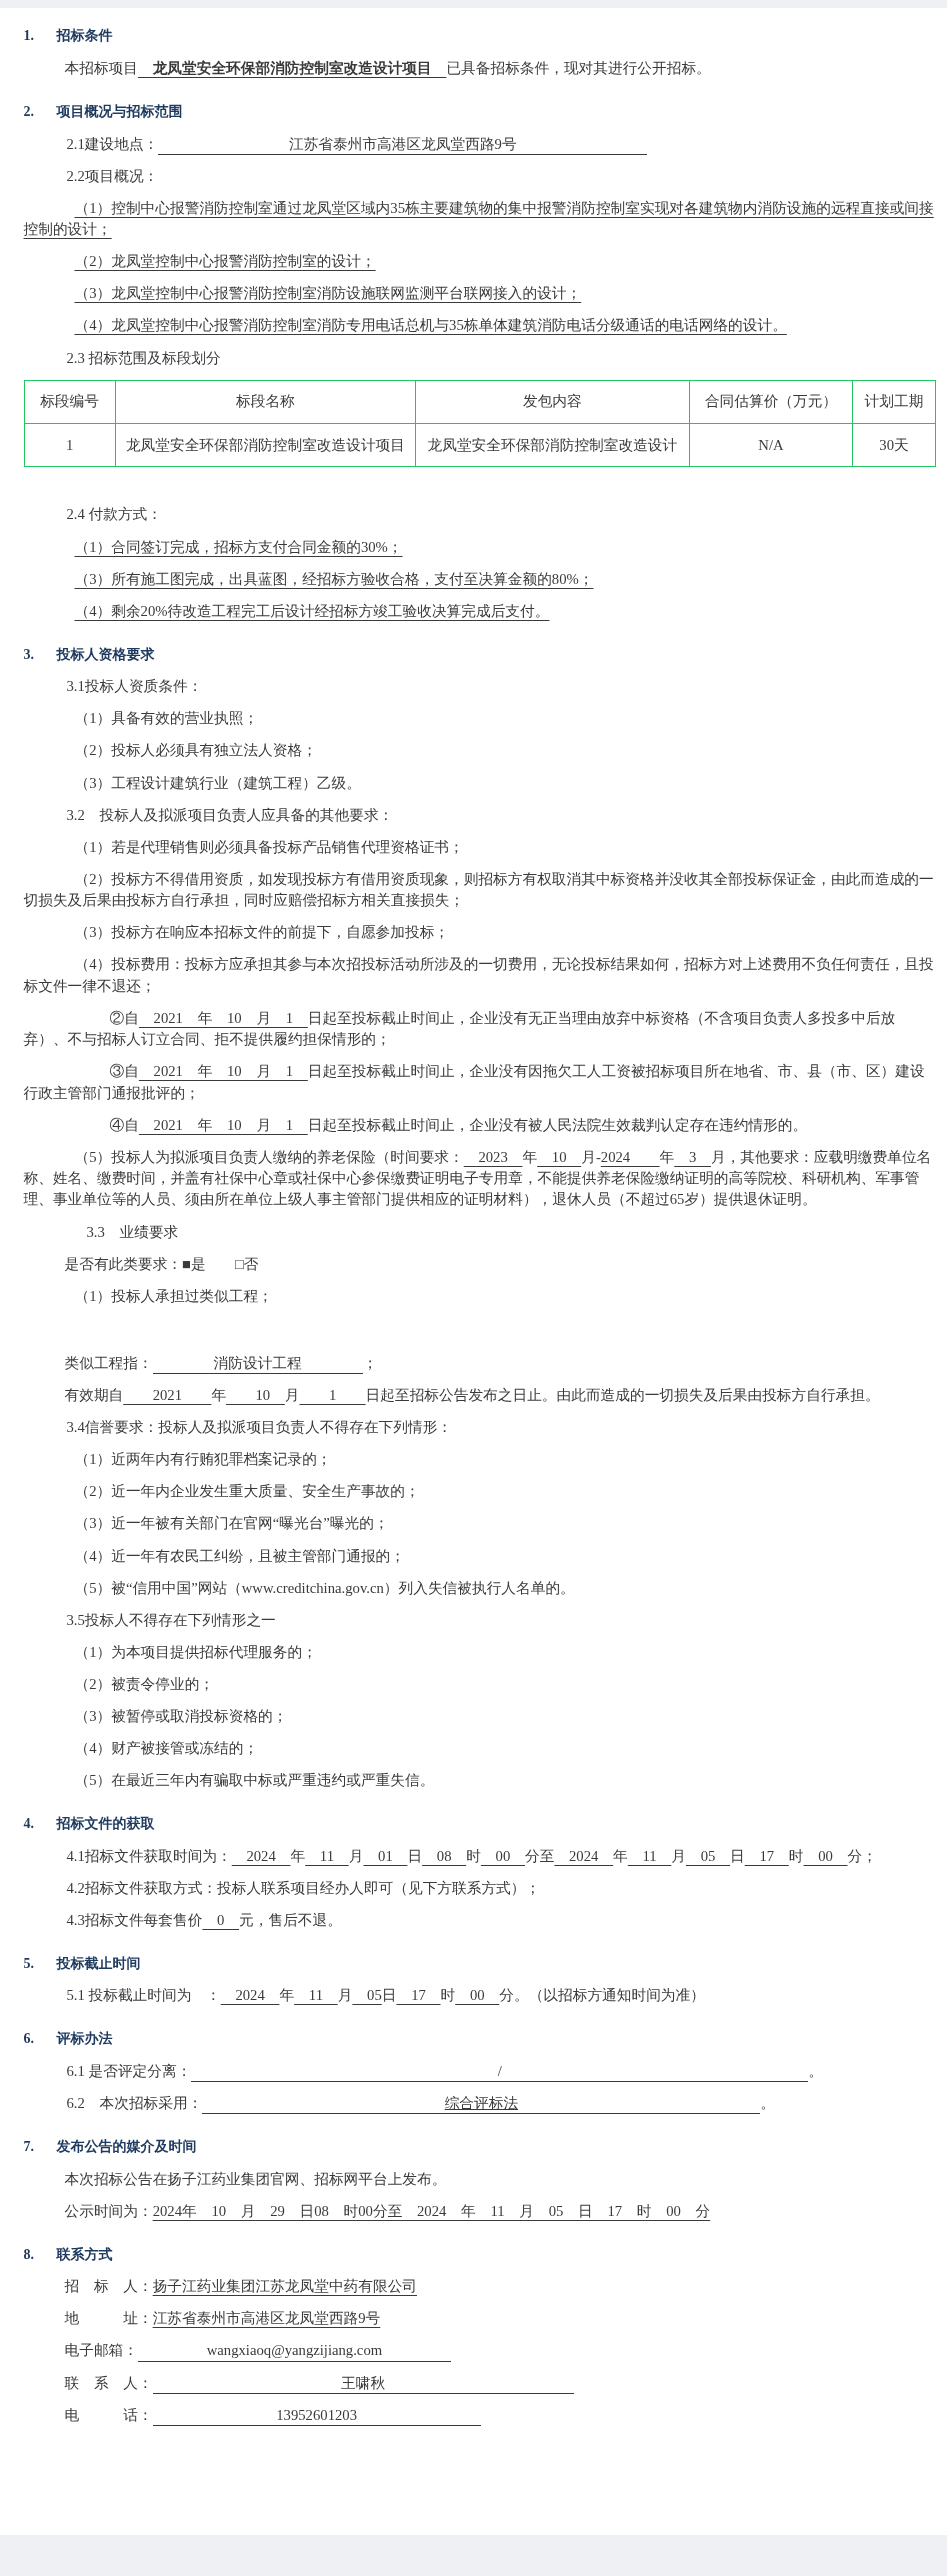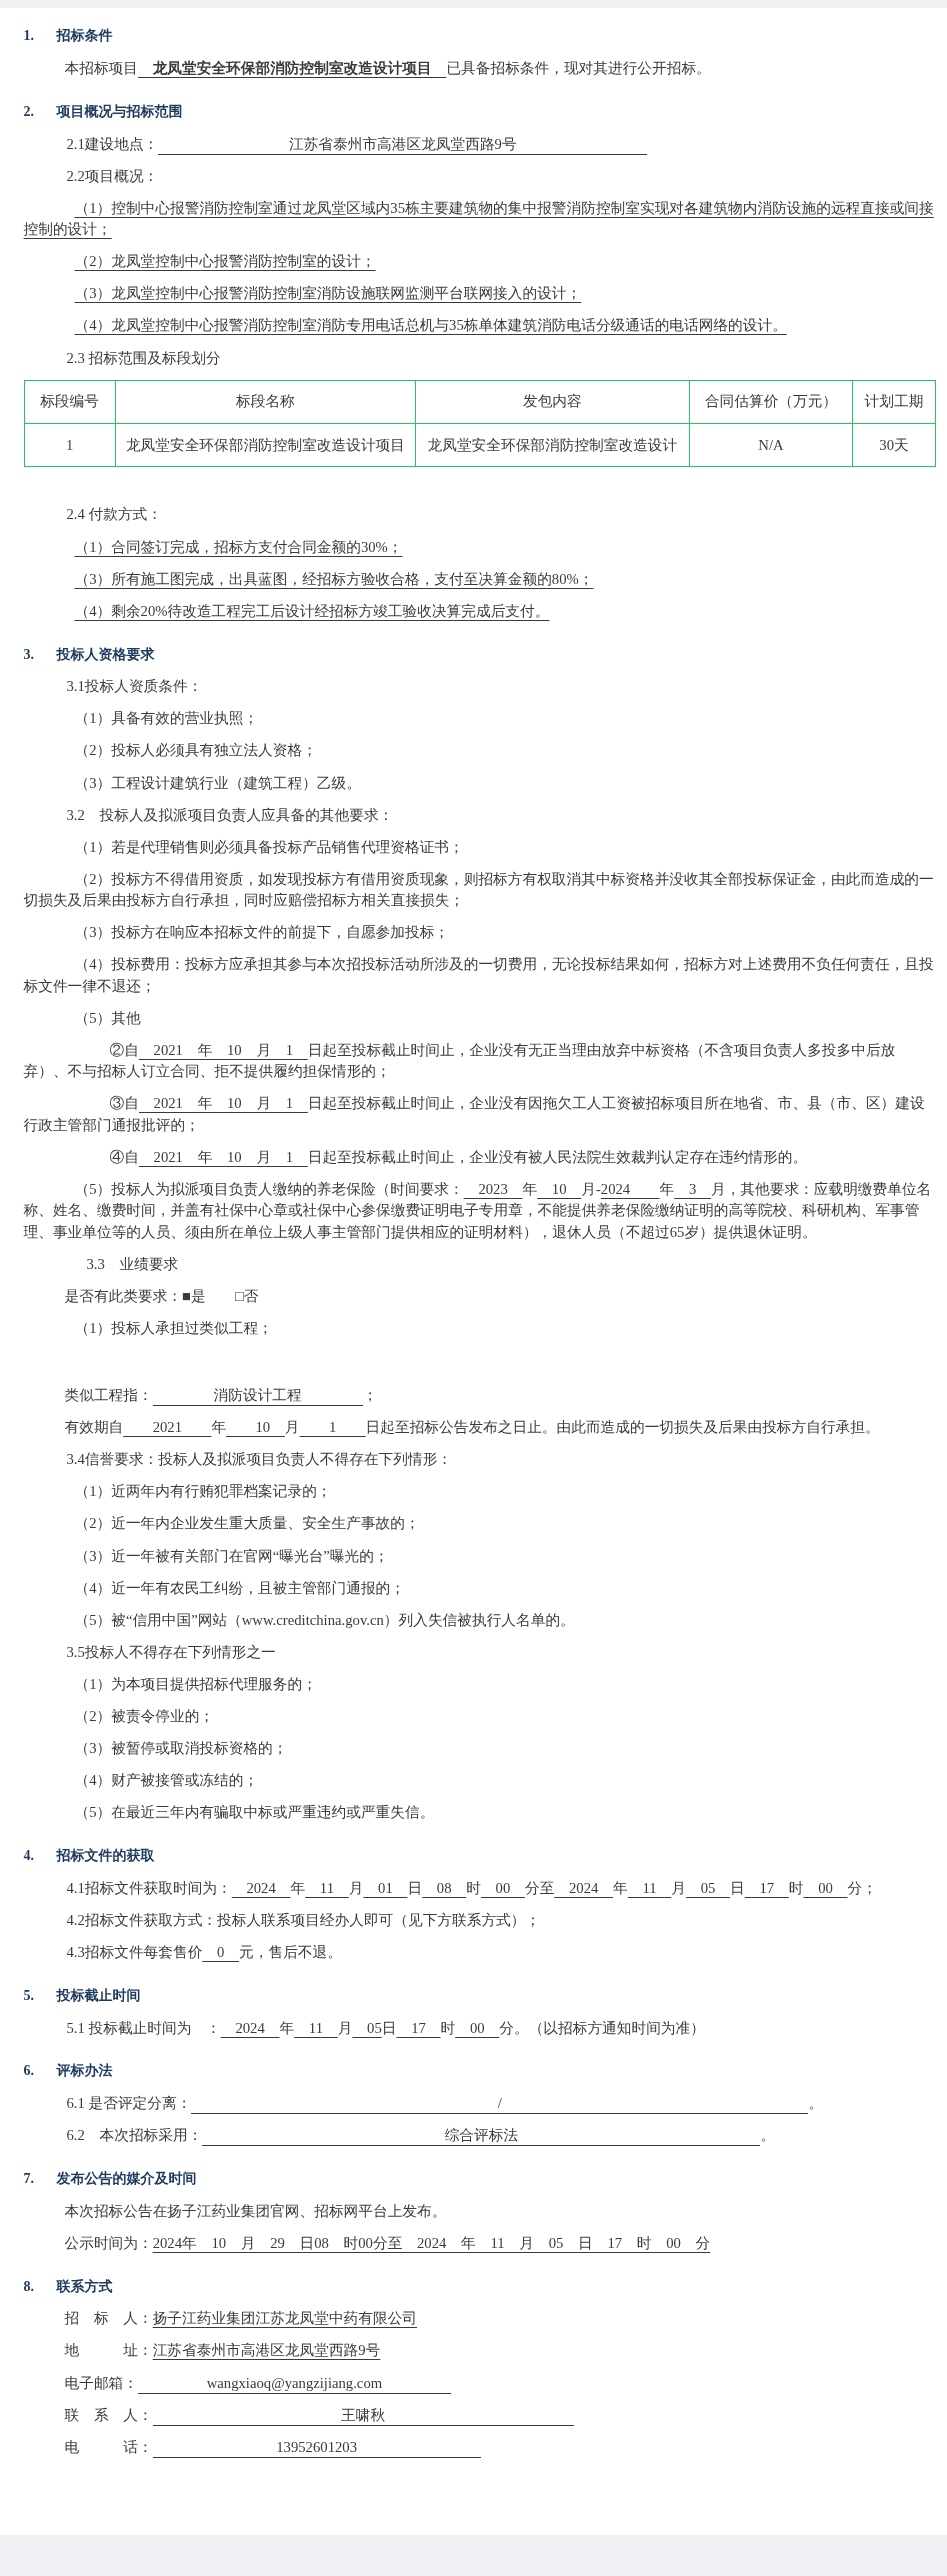--- a/index.html
+++ b/index.html
@@ -73,21 +73,20 @@
       <div class="h"><span class="h-num">3.</span><span>投标人资格要求</span></div>
       <p class="p i-sub"><span>3.1投标人资质条件：</span></p>
       <p class="p i-item"><span>（1）具备有效的营业执照；</span></p>
       <p class="p i-item"><span>（2）投标人必须具有独立法人资格；</span></p>
       <p class="p i-item"><span>（3）工程设计建筑行业（建筑工程）乙级。</span></p>
       <p class="p i-sub"><span>3.2　投标人及拟派项目负责人应具备的其他要求：</span></p>
       <p class="p i-item"><span>（1）若是代理销售则必须具备投标产品销售代理资格证书；</span></p>
       <p class="p i-item"><span>（2）投标方不得借用资质，如发现投标方有借用资质现象，则招标方有权取消其中标资格并没收其全部投标保证金，由此而造成的一切损失及后果由投标方自行承担，同时应赔偿招标方相关直接损失；</span></p>
       <p class="p i-item"><span>（3）投标方在响应本招标文件的前提下，自愿参加投标；</span></p>
       <p class="p i-item"><span>（4）投标费用：投标方应承担其参与本次招投标活动所涉及的一切费用，无论投标结果如何，招标方对上述费用不负任何责任，且投标文件一律不退还；</span></p>
-      <p class="p i-item"><span>（5）其他</span></p>
       <p class="p i-circ"><span>②自</span><span class="u">　2021　年　10　月　1　</span><span>日起至投标截止时间止，企业没有无正当理由放弃中标资格（不含项目负责人多投多中后放弃）、不与招标人订立合同、拒不提供履约担保情形的；</span></p>
       <p class="p i-circ"><span>③自</span><span class="u">　2021　年　10　月　1　</span><span>日起至投标截止时间止，企业没有因拖欠工人工资被招标项目所在地省、市、县（市、区）建设行政主管部门通报批评的；</span></p>
       <p class="p i-circ"><span>④自</span><span class="u">　2021　年　10　月　1　</span><span>日起至投标截止时间止，企业没有被人民法院生效裁判认定存在违约情形的。</span></p>
       <p class="p i-item"><span>（5）投标人为拟派项目负责人缴纳的养老保险（时间要求：</span><span class="u">　2023　</span><span>年</span><span class="u">　10　</span><span>月-</span><span class="u">2024　　</span><span>年</span><span class="u">　3　</span><span>月，其他要求：应载明缴费单位名称、姓名、缴费时间，并盖有社保中心章或社保中心参保缴费证明电子专用章，不能提供养老保险缴纳证明的高等院校、科研机构、军事管理、事业单位等的人员、须由所在单位上级人事主管部门提供相应的证明材料），退休人员（不超过65岁）提供退休证明。</span></p>
       <p class="p i-sub2"><span>3.3　业绩要求</span></p>
       <p class="p i-body"><span>是否有此类要求：</span><span>■</span><span>是　　</span><span>□</span><span>否</span></p>
       <p class="p i-item"><span>（1）投标人承担过类似工程；</span></p>
       <p class="p i-body"><span>类似工程指：</span><span class="fill" style="min-width: 210px; margin-top: 36px;">消防设计工程</span><span>；</span></p>
       <p class="p i-body"><span>有效期自</span><span class="u">　　2021　　</span><span>年</span><span class="u">　　10　</span><span>月</span><span class="u">　　1　　</span><span>日起至招标公告发布之日止。由此而造成的一切损失及后果由投标方自行承担。</span></p>
       <p class="p i-sub"><span>3.4信誉要求：投标人及拟派项目负责人不得存在下列情形：</span></p>
@@ -103,21 +102,21 @@
       <p class="p i-item"><span>（4）财产被接管或冻结的；</span></p>
       <p class="p i-item"><span>（5）在最近三年内有骗取中标或严重违约或严重失信。</span></p>
       <div class="h"><span class="h-num">4.</span><span>招标文件的获取</span></div>
       <p class="p i-sub"><span>4.1招标文件获取时间为：</span><span class="u">　2024　</span><span>年</span><span class="u">　11　</span><span>月</span><span class="u">　01　</span><span>日</span><span class="u">　08　</span><span>时</span><span class="u">　00　</span><span>分至</span><span class="u">　2024　</span><span>年</span><span class="u">　11　</span><span>月</span><span class="u">　05　</span><span>日</span><span class="u">　17　</span><span>时</span><span class="u">　00　</span><span>分；</span></p>
       <p class="p i-sub"><span>4.2招标文件获取方式：投标人联系项目经办人即可（见下方联系方式）；</span></p>
       <p class="p i-sub"><span>4.3招标文件每套售价</span><span class="u">　0　</span><span>元，售后不退。</span></p>
       <div class="h"><span class="h-num">5.</span><span>投标截止时间</span></div>
       <p class="p i-sub"><span>5.1 投标截止时间为　：</span><span class="u">　2024　</span><span>年</span><span class="u">　11　</span><span>月</span><span class="u">　05</span><span>日</span><span class="u">　17　</span><span>时</span><span class="u">　00　</span><span>分。（以招标方通知时间为准）</span></p>
       <div class="h"><span class="h-num">6.</span><span>评标办法</span></div>
       <p class="p i-sub"><span>6.1 是否评定分离：</span><span class="fill" style="min-width: 617px;">/</span><span>。</span></p>
-      <p class="p i-sub"><span>6.2　本次招标采用：</span><span class="fill" style="min-width: 558px;">综合评标法</span><span>。</span></p>
+      <p class="p i-sub"><span>6.2　本次招标采用：</span><span class="fill" style="min-width: 558px; text-decoration: underline;">综合评标法</span><span>。</span></p>
       <div class="h"><span class="h-num">7.</span><span>发布公告的媒介及时间</span></div>
       <p class="p i-body"><span>本次招标公告在扬子江药业集团官网、招标网平台上发布。</span></p>
       <p class="p i-body"><span>公示时间为：</span><span class="u">2024年　10　月　29　日08　时00分至　2024　年　11　月　05　日　17　时　00　分</span></p>
       <div class="h"><span class="h-num">8.</span><span>联系方式</span></div>
       <p class="p i-body"><span>招　标　人：</span><span class="u">扬子江药业集团江苏龙凤堂中药有限公司</span></p>
       <p class="p i-body"><span>地　　　址：</span><span class="u">江苏省泰州市高港区龙凤堂西路9号</span></p>
       <p class="p i-body"><span>电子邮箱：</span><span class="fill" style="min-width: 313px;">wangxiaoq@yangzijiang.com</span></p>
       <p class="p i-body"><span>联　系　人：</span><span class="fill" style="min-width: 421px;">王啸秋</span></p>
       <p class="p i-body"><span>电　　　话：</span><span class="fill" style="min-width: 328px;">13952601203</span></p>
     </div>

